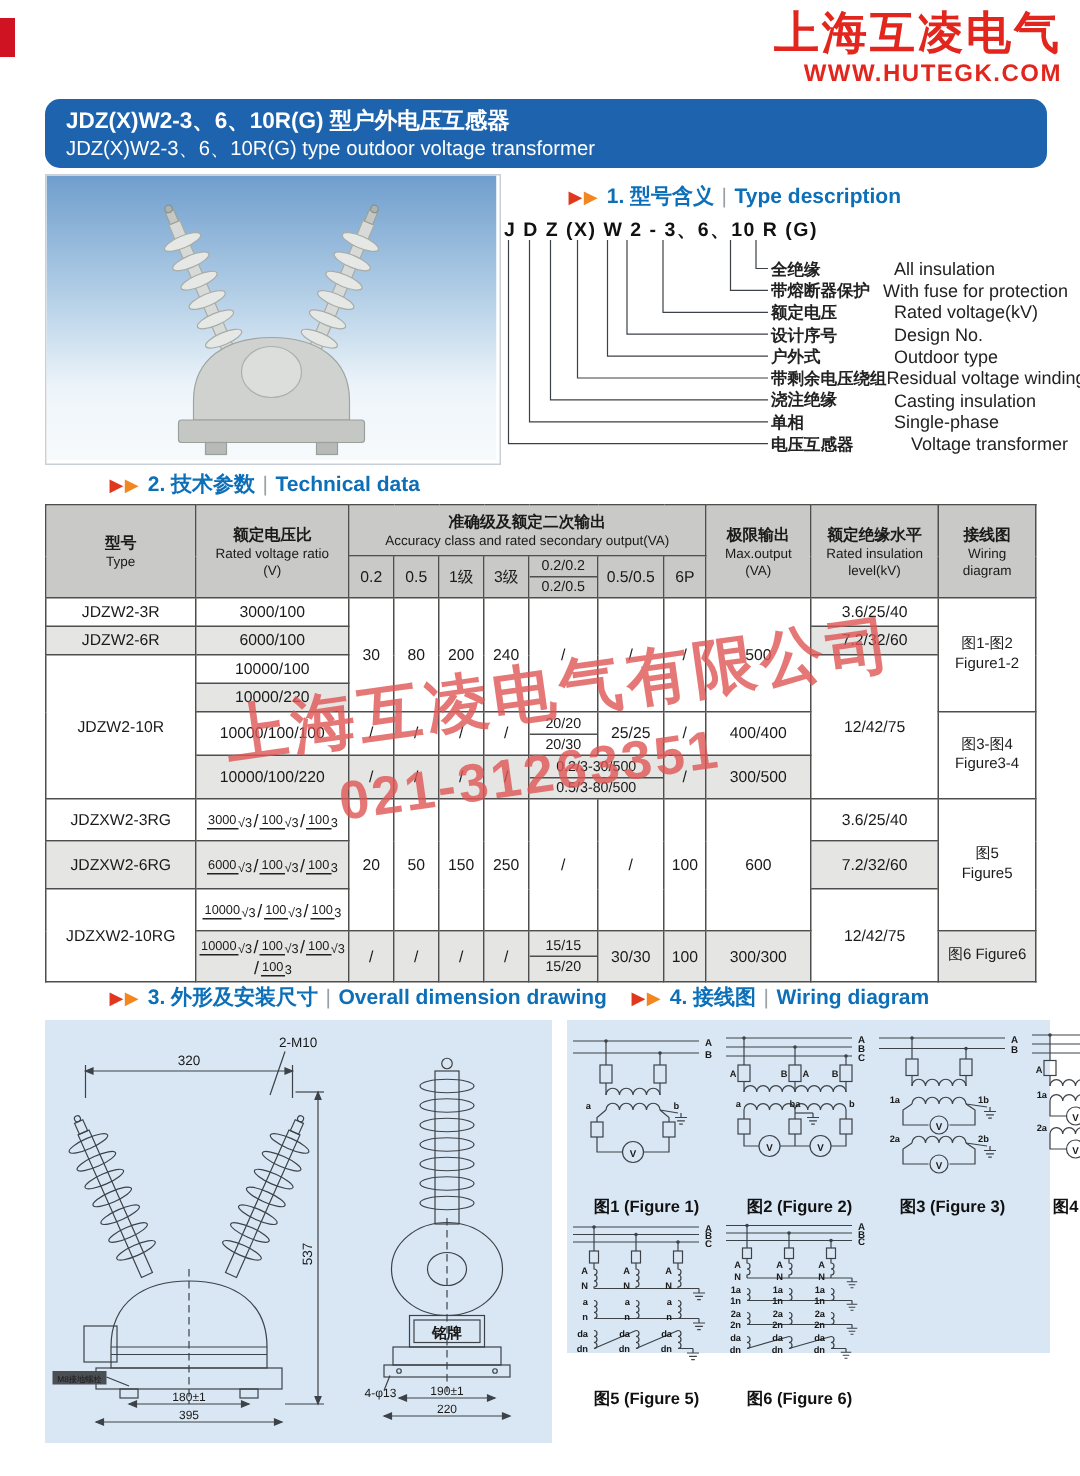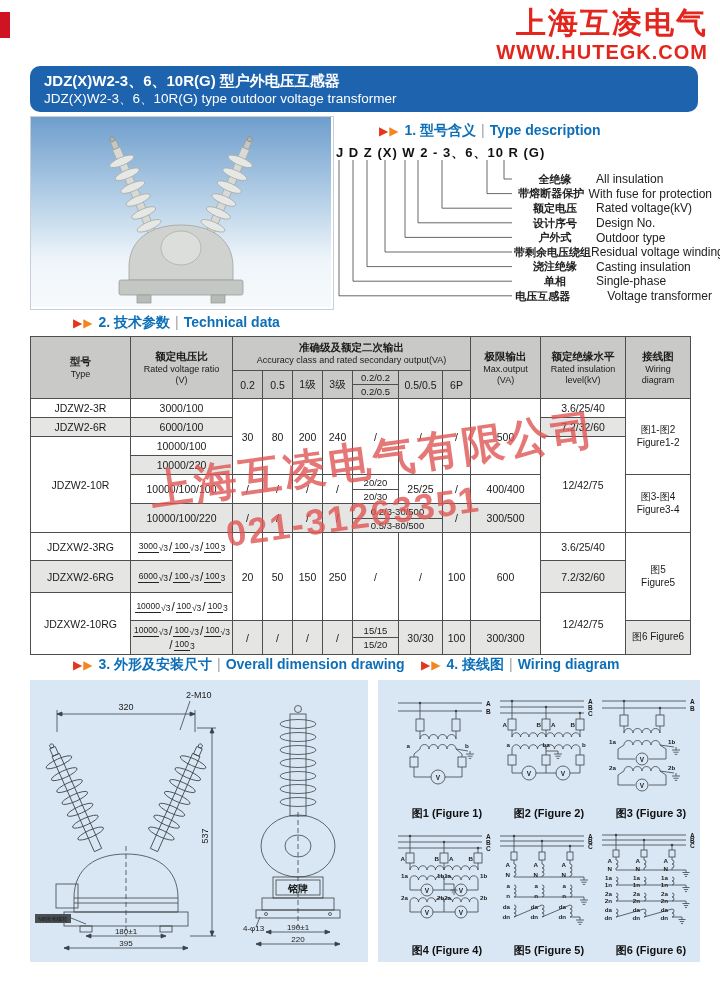--- a/index.html
+++ b/index.html
@@ -2,38 +2,38 @@
 <html><head>
 <meta charset="utf-8">
 <style>
   html,body{margin:0;padding:0;background:#fff;}
   #page{position:relative;width:720px;height:984px;background:#fff;overflow:hidden;
         font-family:"Liberation Sans",sans-serif;color:#222;}
   
   .red-corner{position:absolute;left:0;top:12px;width:10px;height:26px;background:#cf1322;}
   .logo{position:absolute;right:12px;top:6px;text-align:right;}
   .logo-zh{font-size:30px;font-weight:bold;color:#e3261d;letter-spacing:2px;line-height:1.1;}
-  .logo-url{font-size:20px;font-weight:bold;color:#e3261d;letter-spacing:1px;margin-top:2px;}
+  .logo-url{font-size:16px;font-weight:bold;color:#e3261d;letter-spacing:1px;margin-top:2px;}
   
   .title-bar{position:absolute;left:30px;top:66px;width:668px;height:46px;background:#1d63ae;
              border-radius:10px;color:#fff;padding:5px 0 0 14px;box-sizing:border-box;}
   .title-zh{font-size:15px;font-weight:bold;line-height:19px;}
   .title-en{font-size:13.5px;line-height:18px;}
   
   .sec-h{position:absolute;white-space:nowrap;font-size:14px;padding-left:43px;}
   .tri{font-size:12px;line-height:1;}
   .t1{color:#e1371c;} .t2{color:#f2861f;margin-right:6px;margin-left:1px;}
   .sec-zh{font-weight:bold;color:#0d6fb7;}
   .sec-sep{color:#9aa0a5;margin:0 5px;}
   .sec-en{color:#0d6fb7;font-weight:bold;}
   
   .photo-panel{position:absolute;left:30px;top:116px;width:302px;height:192px;border:1px solid #c9cfd6;}
   
   .type-code{position:absolute;left:336px;top:144px;font-size:13px;font-weight:bold;color:#111;letter-spacing:1px;white-space:nowrap;}
-  .type-map{position:absolute;left:336px;top:160px;width:376px;height:148px;text-align:center;}
+  .type-map{position:absolute;left:336px;top:160px;width:376px;height:148px;}
   .type-map svg{position:absolute;left:0;top:0;}
   .td-row{position:absolute;left:178px;width:198px;height:14.6px;display:flex;align-items:center;}
   .td-zh{width:82px;font-size:11px;color:#222;font-weight:bold;white-space:nowrap;}
   .td-en{font-size:12px;color:#222;white-space:nowrap;}
   
   .tech-table{position:absolute;left:30px;top:336px;}
   table{border-collapse:collapse;table-layout:fixed;width:660px;background:#fff;}
   td{border:1px solid #4e4e4e;text-align:center;vertical-align:middle;padding:0 1px;
      font-size:10.5px;color:#1a1a1a;overflow:hidden;}
   thead td{background:#c9c9c7;}
@@ -50,23 +50,23 @@
   .fn{border-bottom:1px solid #222;padding:0 1px 1px;font-size:8.5px;}
   .fd{padding-top:1px;font-size:8.5px;}
   .sl{margin:0 1px;font-size:12px;}
   
   .wm{position:absolute;color:rgba(222,86,84,0.8);font-weight:bold;white-space:nowrap;
       transform:rotate(-8deg);z-index:5;pointer-events:none;}
   .wm1{left:148px;top:432px;font-size:42px;letter-spacing:3px;}
   .wm2{left:225px;top:496px;font-size:36px;letter-spacing:2px;}
   
   .dim-panel{position:absolute;left:30px;top:680px;width:338px;height:282px;background:#d9e7f4;}
-  .wiring-panel{position:absolute;left:378px;top:680px;width:322px;height:282px;background:#d9e7f4;
-                display:grid;grid-template-columns:repeat(3,1fr);grid-template-rows:1fr 1fr;
-                padding:4px 18px;box-sizing:border-box;}
+  .wiring-panel{position:absolute;left:378px;top:680px;width:322px;height:222px;background:#d9e7f4;
+                display:grid;grid-template-columns:repeat(4,1fr);grid-template-rows:1fr 1fr;
+                padding:4px 2px;box-sizing:border-box;}
   .fig{display:flex;flex-direction:column;align-items:center;justify-content:flex-end;}
   .fig-cap{font-size:11px;font-weight:bold;color:#111;margin-top:1px;white-space:nowrap;}
   
   .ln{stroke:#3c4247;stroke-width:0.8;fill:none;}
   svg text{font-family:"Liberation Sans",sans-serif;fill:#1a1a1a;}
   .busl{font-size:6.5px;font-weight:bold;}
   .tl{font-size:6.2px;font-weight:bold;}
   .vt{font-size:6.5px;font-weight:bold;}
   .dimt{font-size:9px;}
   .dims{font-size:8px;}

